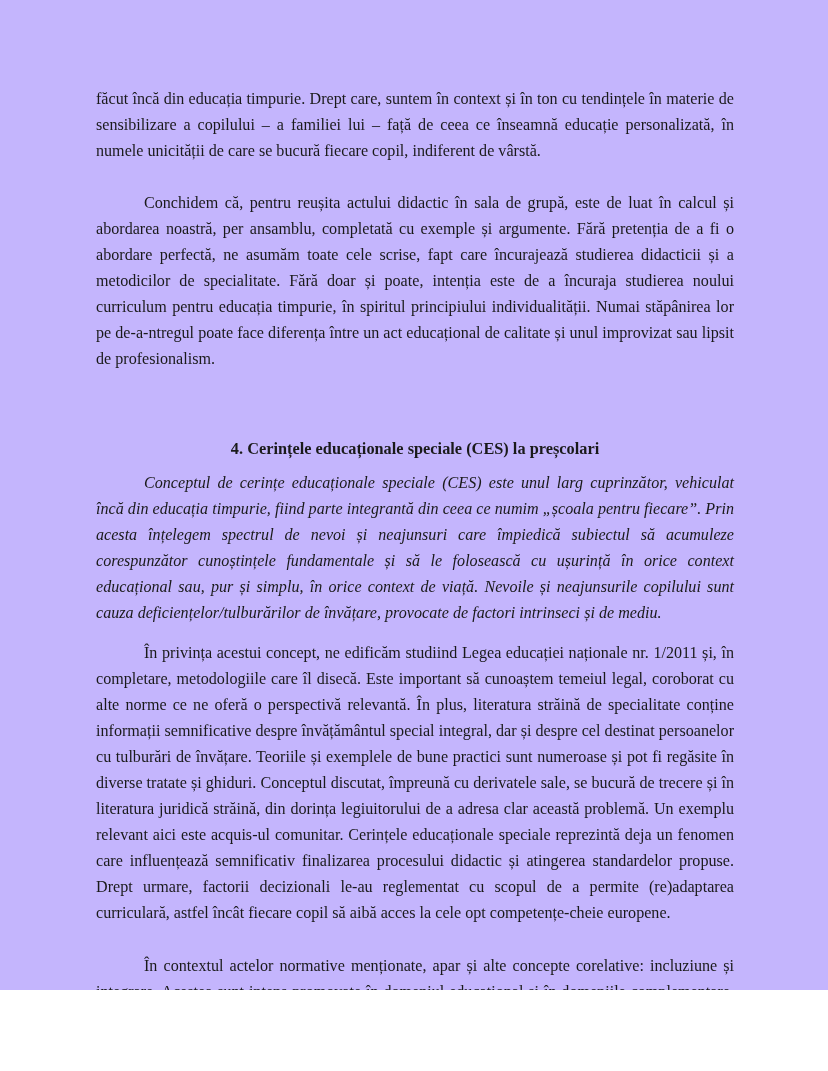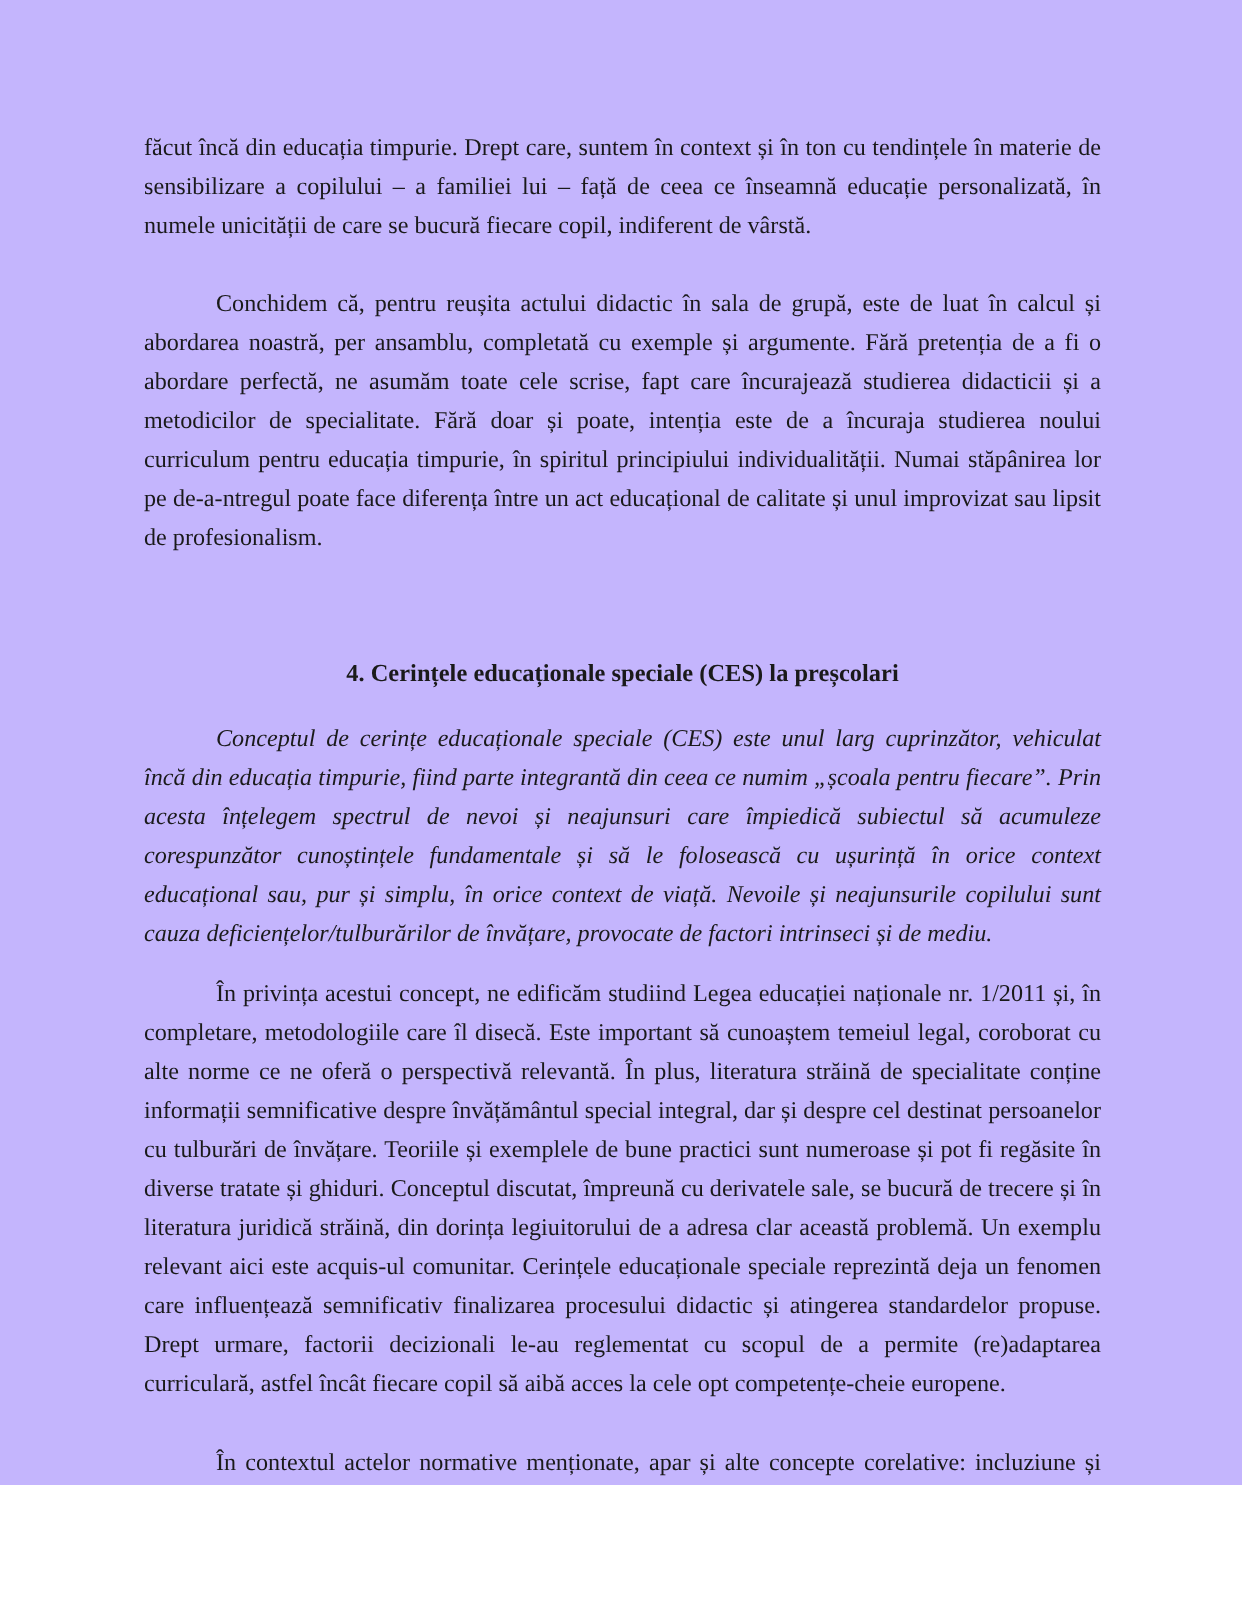--- a/index.html
+++ b/index.html
@@ -38,21 +38,21 @@
     letter-spacing: 0.01px;
   }
   p.para.no-indent {
     text-indent: 0;
   }
   p.para.gap-1 { margin-top: 26.05px; }
   p.para.gap-2 { margin-top: 14px; }
   p.para.gap-3 { margin-top: 26.4px; }
 
   h2.section-heading {
-    margin: 18px;
+    margin: 8px;
     font-size: 16.3px;
     line-height: 26px;
     font-weight: bold;
     text-align: center;
     text-indent: 0;
     letter-spacing: 0.02px;
   }
   .heading-wrap {
     margin-top: 63px;
     margin-bottom: 0;

